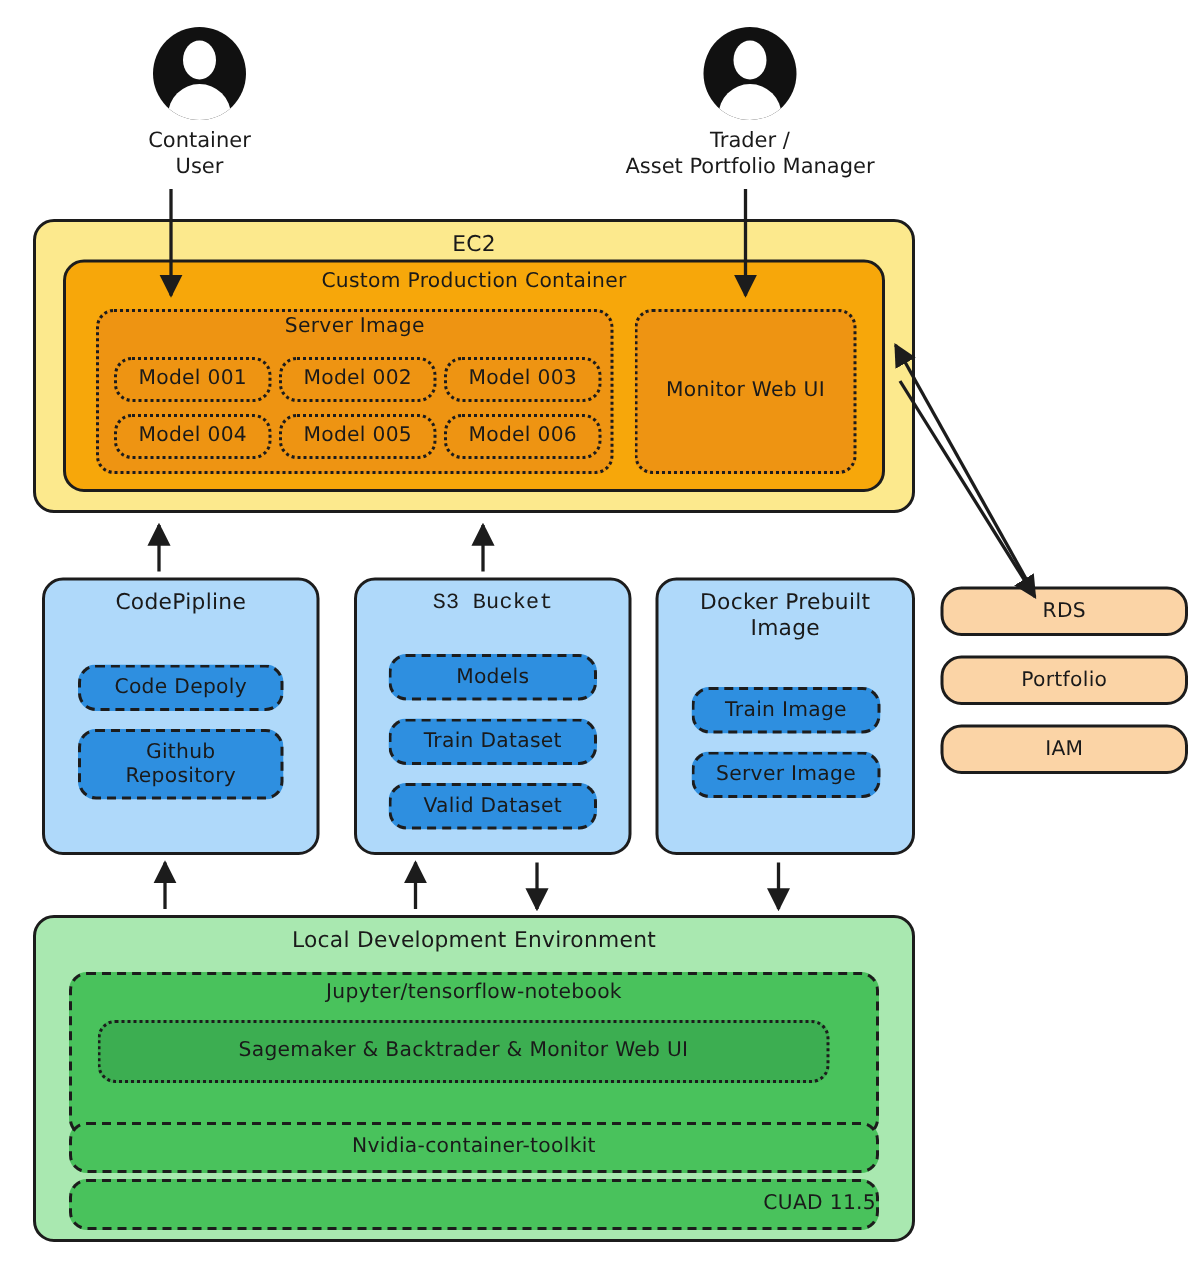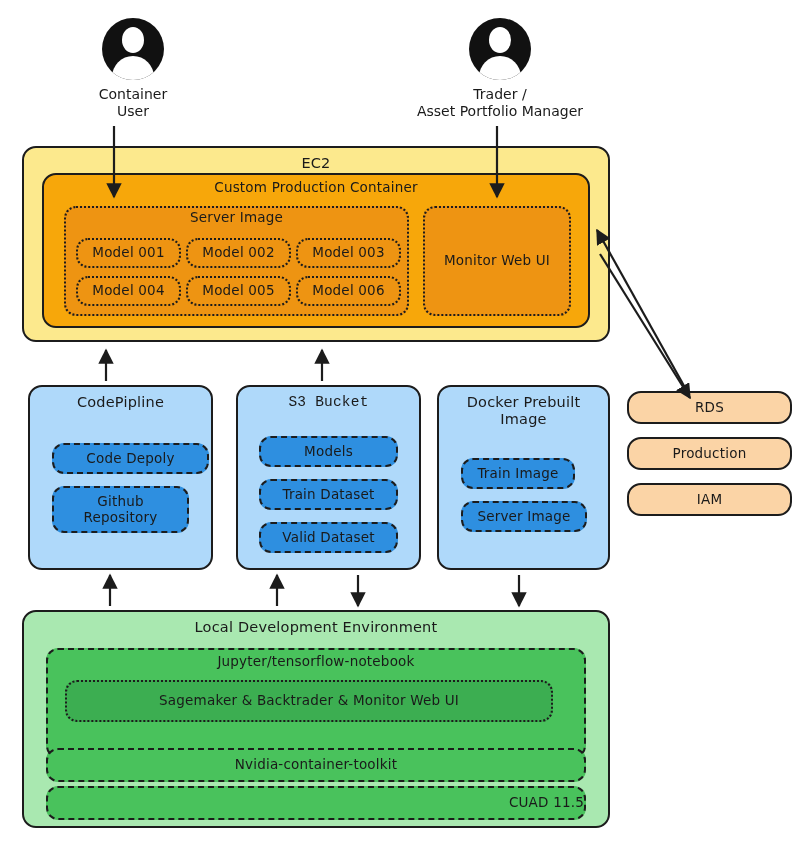--- a/index.html
+++ b/index.html
@@ -179,21 +179,21 @@
     <div class="node-label t-leaf">Model 006</div>
   </div>
 
   <div class="node dot-box c-monitor center-text" style="left:423px; top:206px; width:148px; height:110px;">
     <div class="node-label t-leaf">Monitor Web UI</div>
   </div>
 
   <div class="node solid-box c-blue-outer" style="left:28px; top:385px; width:185px; height:185px;">
     <div class="node-label t-title">CodePipline</div>
   </div>
-  <div class="node dash-box c-blue-inner center-text" style="left:52px; top:443px; width:157px; height:31px;">
+  <div class="node dash-box c-blue-inner center-text" style="left:52px; top:443px; width:137px; height:31px;">
     <div class="node-label t-leaf">Code Depoly</div>
   </div>
   <div class="node dash-box c-blue-inner center-text" style="left:52px; top:486px; width:137px; height:47px;">
     <div class="node-label t-leaf">Github
 Repository</div>
   </div>
 
   <div class="node solid-box c-blue-outer" style="left:236px; top:385px; width:185px; height:185px;font-family:Liberation Mono, monospace;">
     <div class="node-label t-title">S3 Bucket</div>
   </div>
@@ -204,32 +204,32 @@
     <div class="node-label t-leaf">Train Dataset</div>
   </div>
   <div class="node dash-box c-blue-inner center-text" style="left:259px; top:522px; width:139px; height:31px;">
     <div class="node-label t-leaf">Valid Dataset</div>
   </div>
 
   <div class="node solid-box c-blue-outer" style="left:437px; top:385px; width:173px; height:185px;">
     <div class="node-label t-title">Docker Prebuilt
 Image</div>
   </div>
-  <div class="node dash-box c-blue-inner center-text" style="left:461px; top:458px; width:114px; height:31px;">
+  <div class="node dash-box c-blue-inner center-text" style="left:461px; top:458px; width:126px; height:31px;">
     <div class="node-label t-leaf">Train Image</div>
   </div>
   <div class="node dash-box c-blue-inner center-text" style="left:461px; top:501px; width:126px; height:31px;">
     <div class="node-label t-leaf">Server Image</div>
   </div>
 
   <div class="node solid-box c-peach center-text" style="left:627px; top:391px; width:165px; height:33px;text-align:right;">
     <div class="node-label t-leaf">RDS</div>
   </div>
   <div class="node solid-box c-peach center-text" style="left:627px; top:437px; width:165px; height:33px;">
-    <div class="node-label t-leaf">Production</div>
+    <div class="node-label t-leaf">Portfolio</div>
   </div>
   <div class="node solid-box c-peach center-text" style="left:627px; top:483px; width:165px; height:33px;">
     <div class="node-label t-leaf">IAM</div>
   </div>
 
   <div class="node solid-box c-green-outer" style="left:22px; top:610px; width:588px; height:218px;">
     <div class="node-label t-title">Local Development Environment</div>
   </div>
 
   <div class="node dash-box c-green-mid" style="left:46px; top:648px; width:540px; height:110px;">

